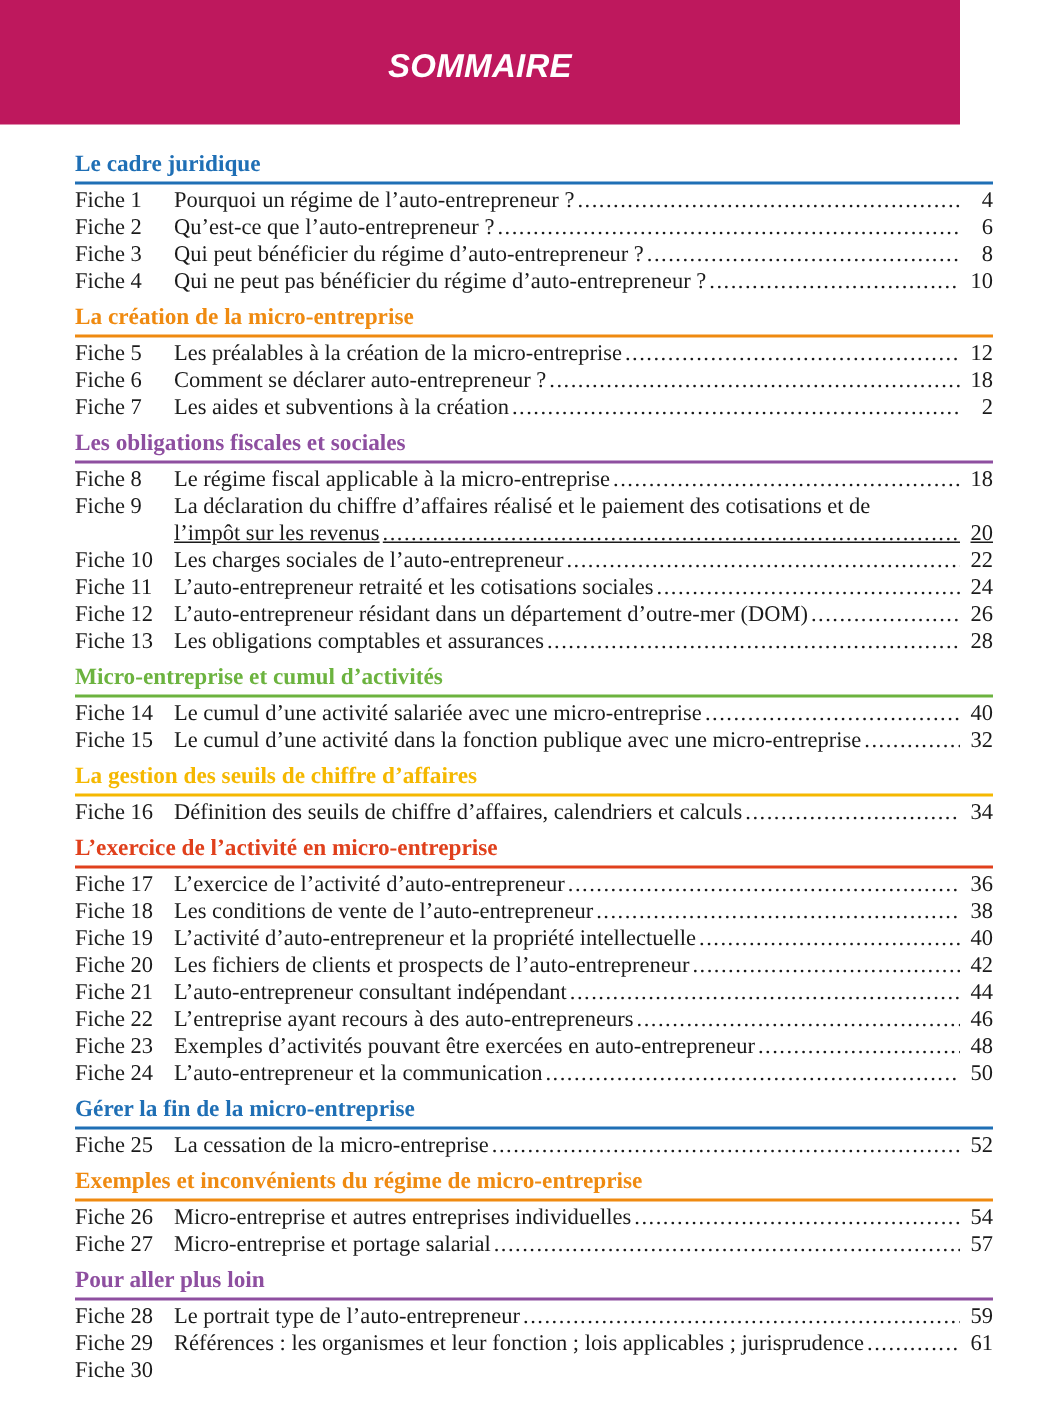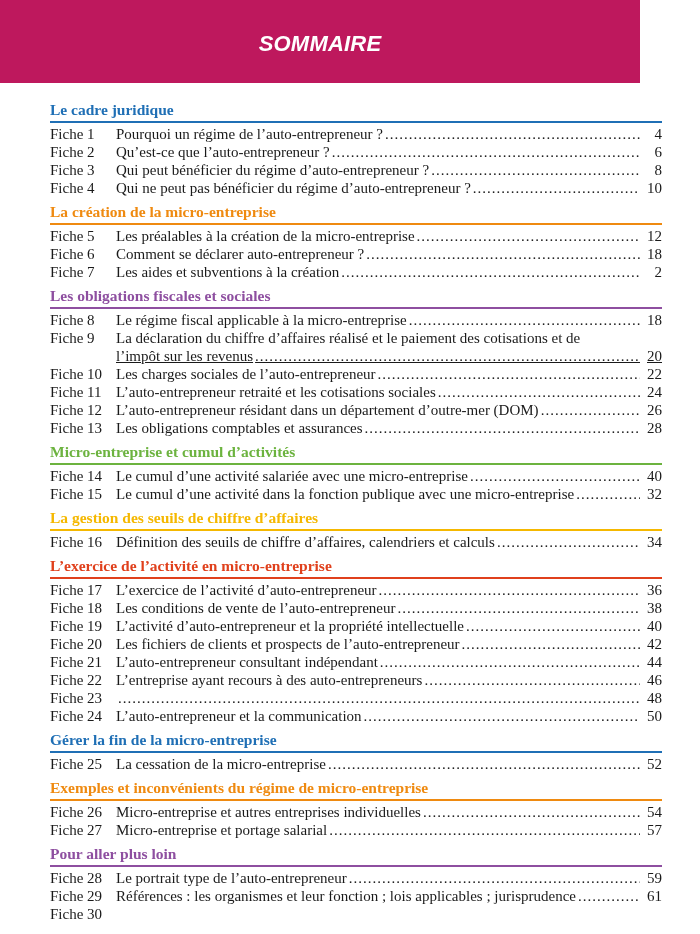--- a/index.html
+++ b/index.html
@@ -227,20 +227,21 @@
         <span class="num">Fiche 22</span>
         <span class="body">
           <span class="text">L’entreprise ayant recours à des auto-entrepreneurs</span>
           <span class="dots"></span>
           <span class="page">46</span>
         </span>
       </div>
       <div class="entry">
         <span class="num">Fiche 23</span>
         <span class="body">
+          <span class="text">Exemples d’activités pouvant être exercées en auto-entrepreneur</span>
           <span class="dots"></span>
           <span class="page">48</span>
         </span>
       </div>
       <div class="entry">
         <span class="num">Fiche 24</span>
         <span class="body">
           <span class="text">L’auto-entrepreneur et la communication</span>
           <span class="dots"></span>
           <span class="page">50</span>

